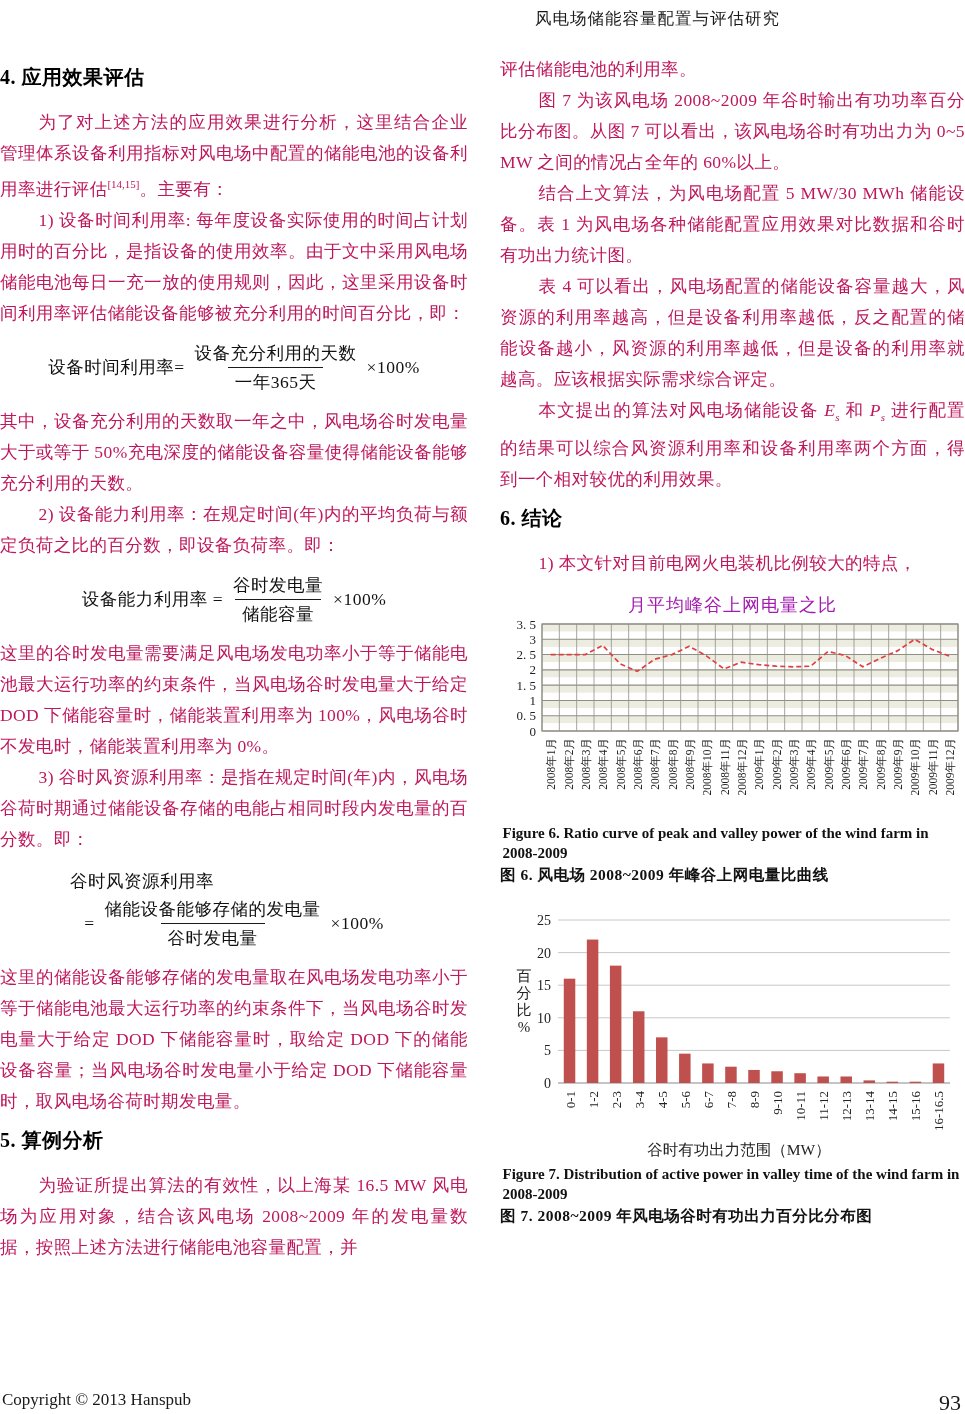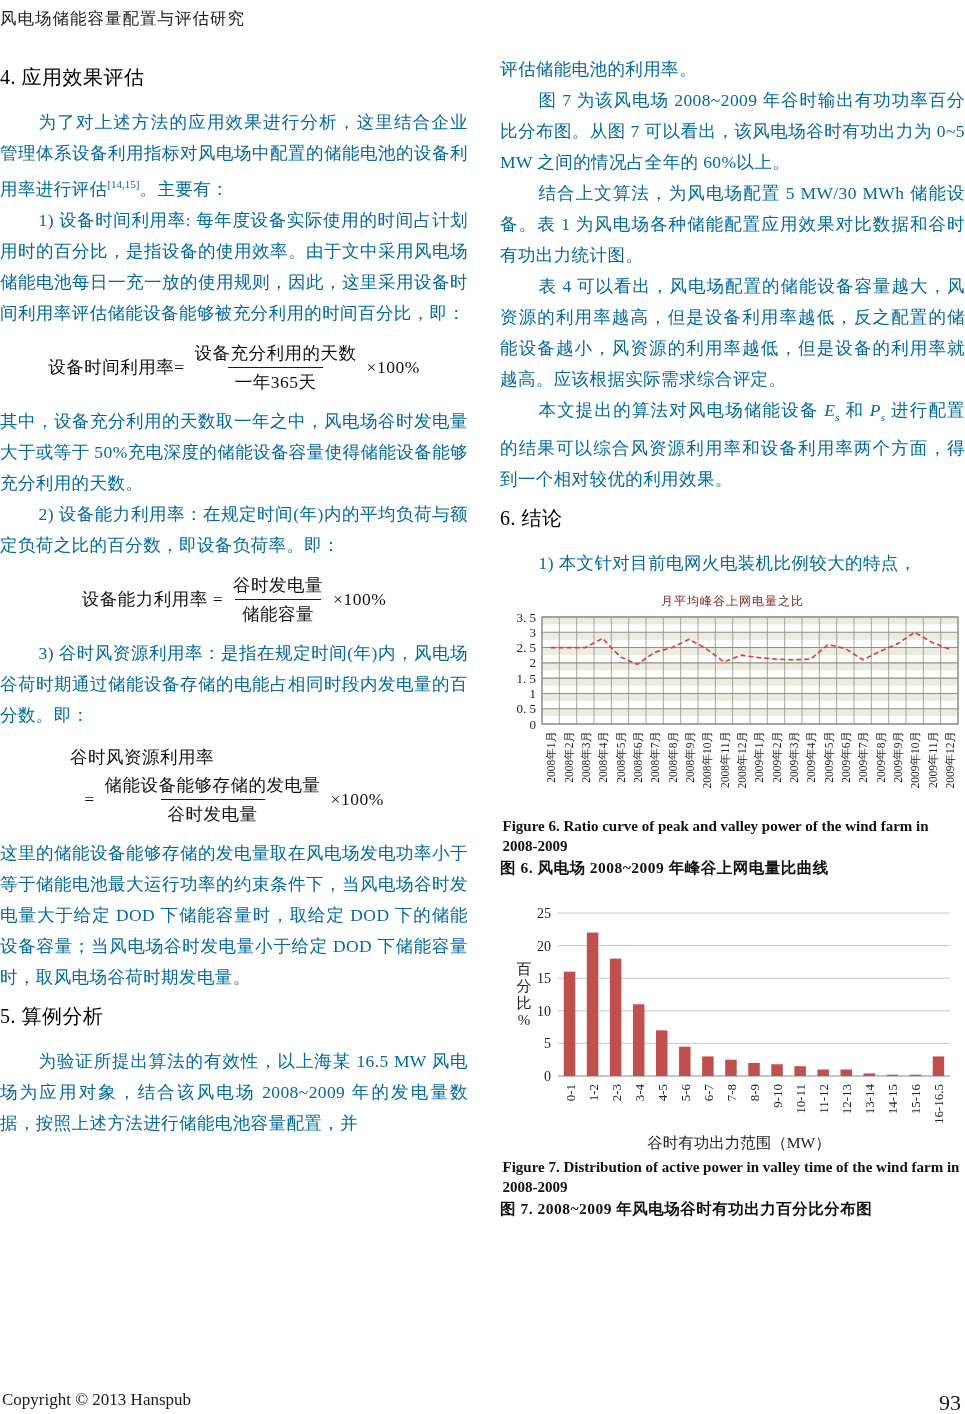--- a/index.html
+++ b/index.html
@@ -1,38 +1,38 @@
 <!DOCTYPE html>
 <html><head>
 <meta charset="utf-8">
 <style>
   html,body{margin:0;padding:0;background:#fff;}
   #page{position:relative;width:965px;height:1414px;background:#ffffff;overflow:hidden;
         font-family:"Liberation Serif","DejaVu Serif",serif;color:#111;}
-  .hdr{position:absolute;top:8px;left:0;width:780px;text-align:left;
+  .hdr{position:absolute;top:8px;left:0;width:780px;text-align:right;
        font-size:16.5px;letter-spacing:1px;color:#1a1a1a;}
   .col{position:absolute;top:54px;}
   #col-left{left:0;width:468px;}
   #col-right{left:500px;width:465px;}
-  .p{margin:0;font-size:17.5px;line-height:31px;text-align:justify;letter-spacing:0.4px;color:#0369a1;}
+  .p{margin:0;font-size:17.5px;line-height:31px;text-align:justify;letter-spacing:0.4px;color:#be185d;}
   .ind{text-indent:2.2em;}
-  .h2{font-size:20px;font-weight:normal;letter-spacing:0.5px;color:#000;}
+  .h2{font-size:20px;font-weight:bold;letter-spacing:0.5px;color:#000;}
   #col-left .h2, #col-right .h2{margin:10px 0 16px 0;}
   .h2.first{margin-top:6px;}
   sup{font-size:11px;letter-spacing:0;}
   .ivar{font-style:italic;}
   .ivar sub{font-size:11px;font-style:italic;}
   .formula-row{display:flex;justify-content:center;align-items:center;
                margin:12px 0;font-size:17.5px;letter-spacing:0.5px;}
   .frac{display:inline-flex;flex-direction:column;align-items:center;margin:0 3px;}
   .frac .num{padding:0 7px 2px 7px;line-height:24px;}
   .frac .den{border-top:1.5px solid #1a1a1a;padding:2px 7px 0 7px;line-height:24px;}
   .f3head{margin:12px 0 0 70px;font-size:17.5px;letter-spacing:0.5px;line-height:28px;}
   .f3row{margin-top:2px;}
-  .figtitle{margin:14px 0 2px 0;text-align:center;font-size:12px;letter-spacing:1px;color:#7f1d1d;}
+  .figtitle{margin:14px 0 2px 0;text-align:center;font-size:18px;letter-spacing:1px;color:#a21caf;}
   .cap{margin:6px auto 0 auto;font-weight:bold;}
   .cap.en{font-size:15px;width:460px;line-height:20px;}
   .cap.zh{font-size:15.5px;margin-top:2px;letter-spacing:0.5px;}
   .chart-svg{display:block;}
   #fig7-wrap{margin-top:22px;}
   .ftr-l{position:absolute;left:2px;top:1390px;font-size:17px;color:#1a1a1a;}
   .ftr-r{position:absolute;right:4px;top:1390px;font-size:22px;color:#1a1a1a;margin-left:32px;}
 </style>
 </head>
 <body>
@@ -60,20 +60,21 @@
 
     <div class="formula-row">
       <span>设备能力利用率 =</span>
       <span class="frac">
         <span class="num">谷时发电量</span>
         <span class="den">储能容量</span>
       </span>
       <span>×100%</span>
     </div>
 
+    <p class="p">这里的谷时发电量需要满足风电场发电功率小于等于储能电池最大运行功率的约束条件，当风电场谷时发电量大于给定 DOD 下储能容量时，储能装置利用率为 100%，风电场谷时不发电时，储能装置利用率为 0%。</p>
     <p class="p ind">3) 谷时风资源利用率：是指在规定时间(年)内，风电场谷荷时期通过储能设备存储的电能占相同时段内发电量的百分数。即：</p>
 
     <div>
       <div class="f3head">谷时风资源利用率</div>
       <div class="formula-row f3row">
         <span>=</span>
         <span class="frac">
           <span class="num">储能设备能够存储的发电量</span>
           <span class="den">谷时发电量</span>
         </span>

